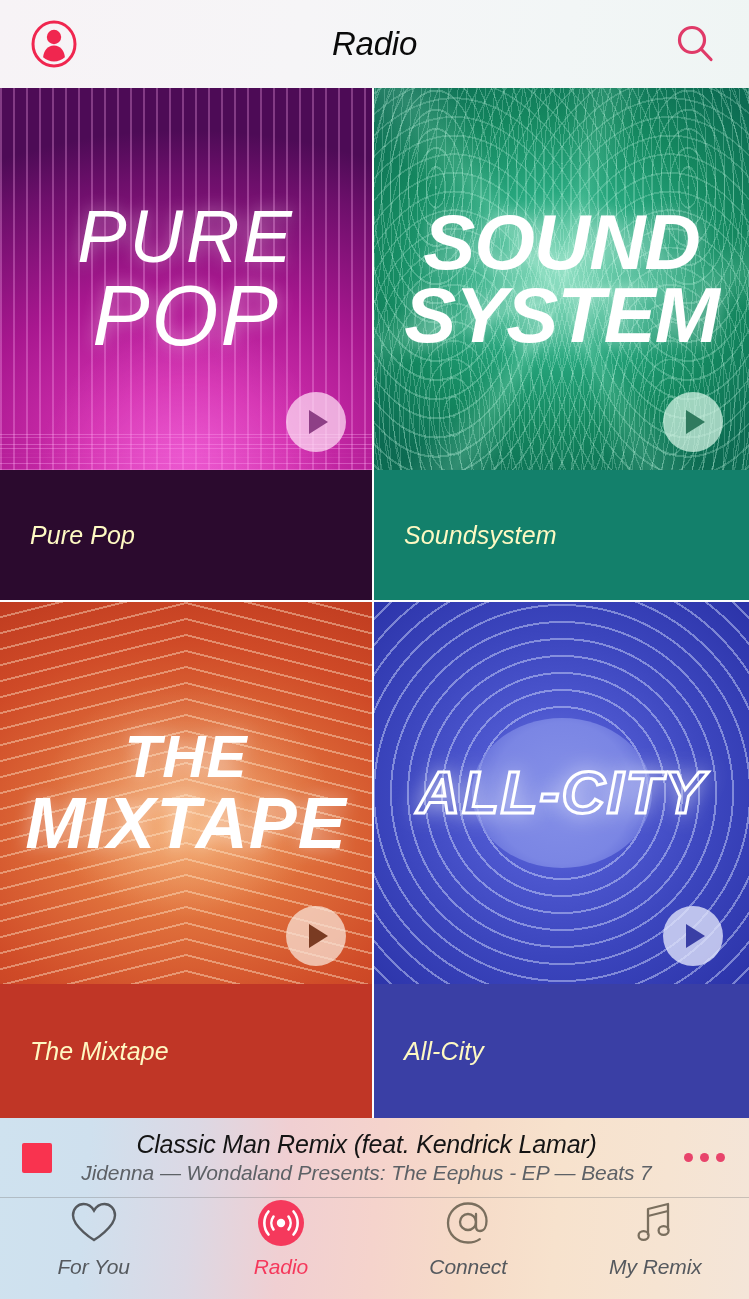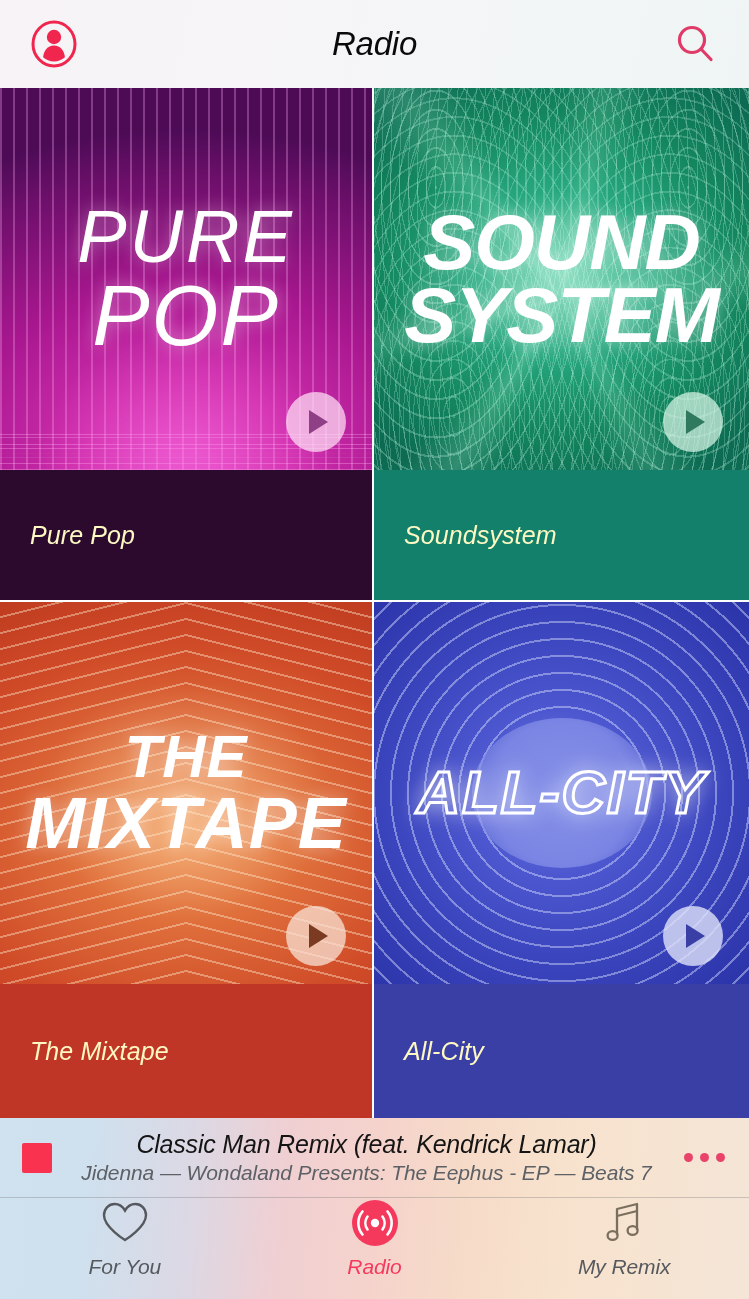--- a/index.html
+++ b/index.html
@@ -272,20 +272,29 @@
             <circle cx="25" cy="25" r="4.2" fill="#ffffff"></circle>
             <path d="M17.5 18.5a11 11 0 0 0 0 13" fill="none" stroke="#fff" stroke-width="2.6" stroke-linecap="round"></path>
             <path d="M32.5 18.5a11 11 0 0 1 0 13" fill="none" stroke="#fff" stroke-width="2.6" stroke-linecap="round"></path>
             <path d="M12.5 13.5a18 18 0 0 0 0 23" fill="none" stroke="#fff" stroke-width="2.6" stroke-linecap="round"></path>
             <path d="M37.5 13.5a18 18 0 0 1 0 23" fill="none" stroke="#fff" stroke-width="2.6" stroke-linecap="round"></path>
           </svg>
         </div>
         <div class="tab-label">Radio</div>
       </div>
 
+      <div class="tab">
+        <div class="tab-icon">
+          <svg width="50" height="50" viewBox="0 0 50 50">
+            <circle cx="25" cy="24" r="8" fill="none" stroke="#7a6f5e" stroke-width="2.3"></circle>
+            <path d="M33 16v12.5c0 3 1.6 4.5 4 4.5 4 0 6.5-4.2 6.5-10C43.5 12.8 36 5.5 25 5.5S5 14 5 25s8.5 19.5 20 19.5c5 0 9-1.4 11.8-3.4" fill="none" stroke="#7a6f5e" stroke-width="2.3" stroke-linecap="round"></path>
+          </svg>
+        </div>
+        <div class="tab-label">Connect</div>
+      </div>
 
       <div class="tab">
         <div class="tab-icon">
           <svg width="50" height="50" viewBox="0 0 50 50">
             <path d="M18 37V11l20-5v26" fill="none" stroke="#7a6f5e" stroke-width="2.3" stroke-linejoin="round"></path>
             <line x1="18" y1="18" x2="38" y2="13" stroke="#7a6f5e" stroke-width="2.3"></line>
             <ellipse cx="13.6" cy="37.5" rx="5" ry="4.4" fill="none" stroke="#7a6f5e" stroke-width="2.3"></ellipse>
             <ellipse cx="33.6" cy="32.5" rx="5" ry="4.4" fill="none" stroke="#7a6f5e" stroke-width="2.3"></ellipse>
           </svg>
         </div>

